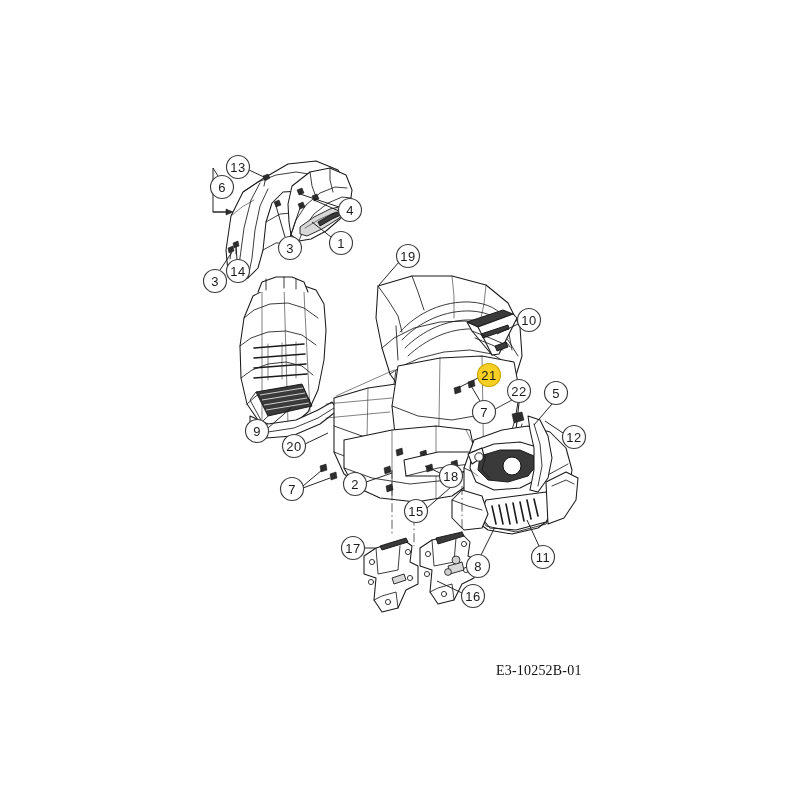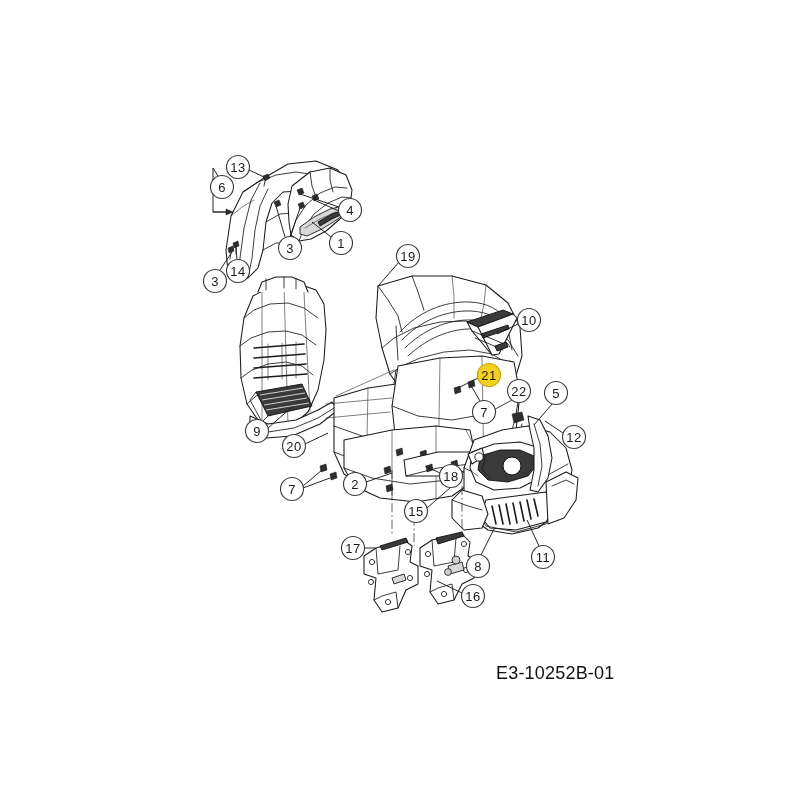--- a/index.html
+++ b/index.html
@@ -18,22 +18,22 @@
   .hatch{fill:none;stroke:#1a1a1a;stroke-width:1.6;stroke-linecap:round;}
   .lead{fill:none;stroke:#1a1a1a;stroke-width:.95;}
   .lead-dash{fill:none;stroke:#2b2b2b;stroke-width:.75;stroke-dasharray:9 3 1.6 3;}
   .bub{fill:#ffffff;stroke:#3d3d3d;stroke-width:1.15;}
   .bub-hl{fill:#f5cf21;stroke:#c9a300;stroke-width:1.15;}
   .bubtxt{font-family:"Liberation Sans",sans-serif;font-size:13px;fill:#1a1a1a;
           text-anchor:middle;dominant-baseline:central;letter-spacing:.4px;}
   .fastener{fill:#2e2e2e;stroke:#111;stroke-width:.5;}
   #code-label{
     position:absolute;left:496px;top:663px;
-    font-size:18px;color:#111111;letter-spacing:.2px;
-    font-family:Liberation Sans, sans-serif;white-space:nowrap;
+    font-size:14px;color:#111111;letter-spacing:.2px;
+    font-family:Liberation Serif, serif;white-space:nowrap;
   }
 </style>
 </head>
 <body>
 
 <div id="sheet">
 
   <svg id="diagram" viewBox="0 0 800 800">
 
     <g>

